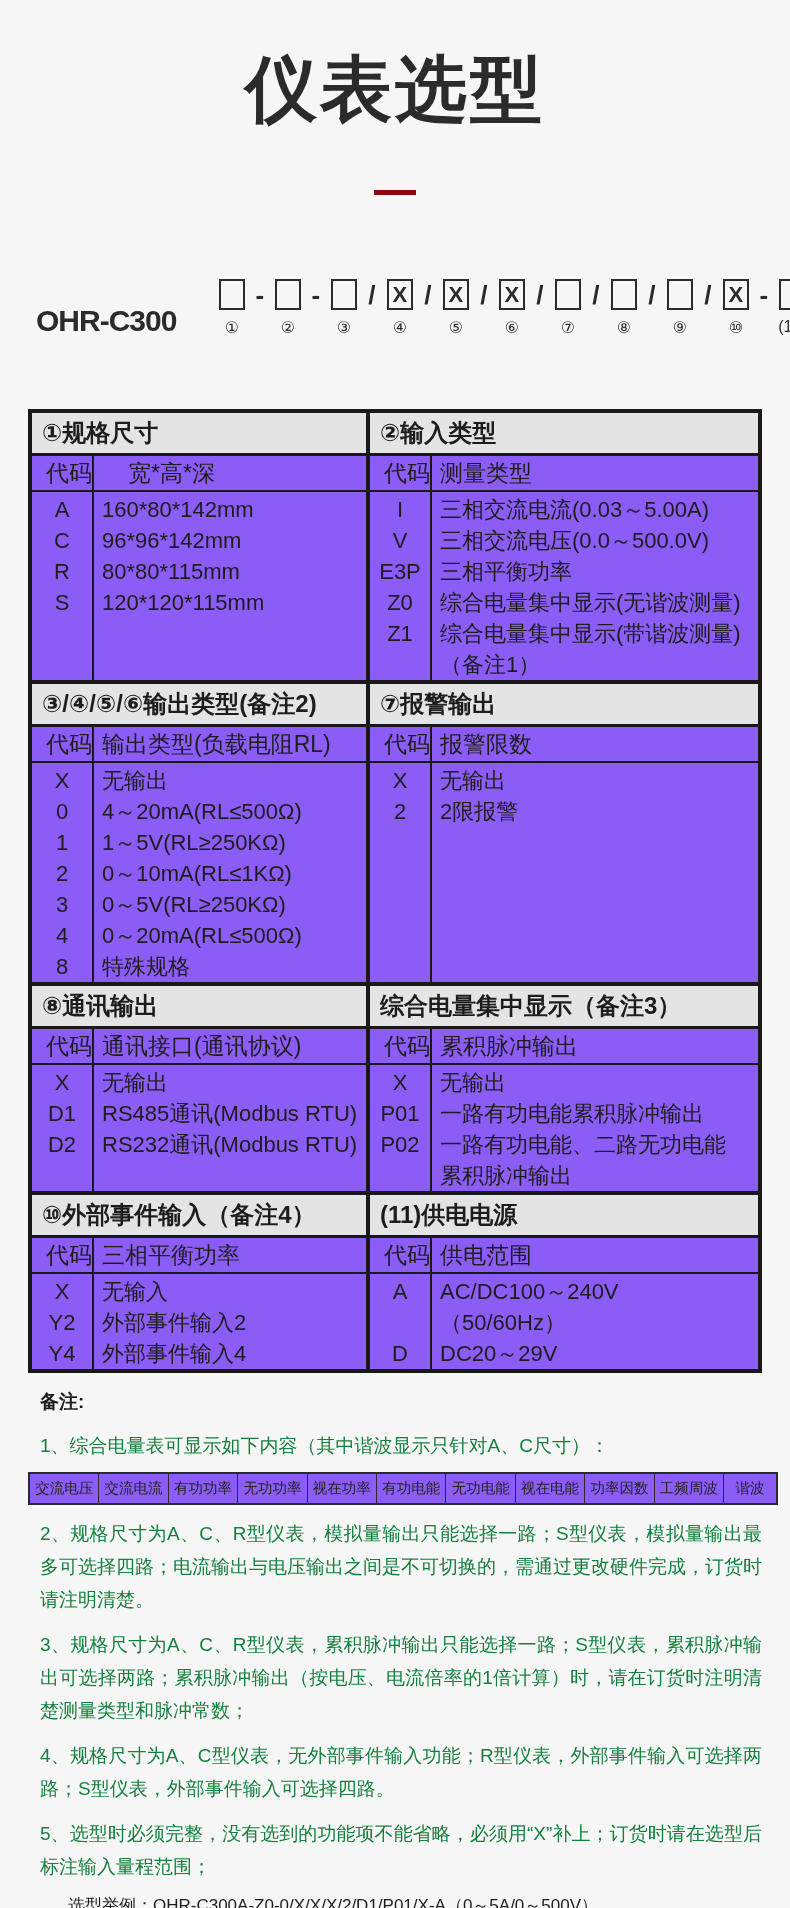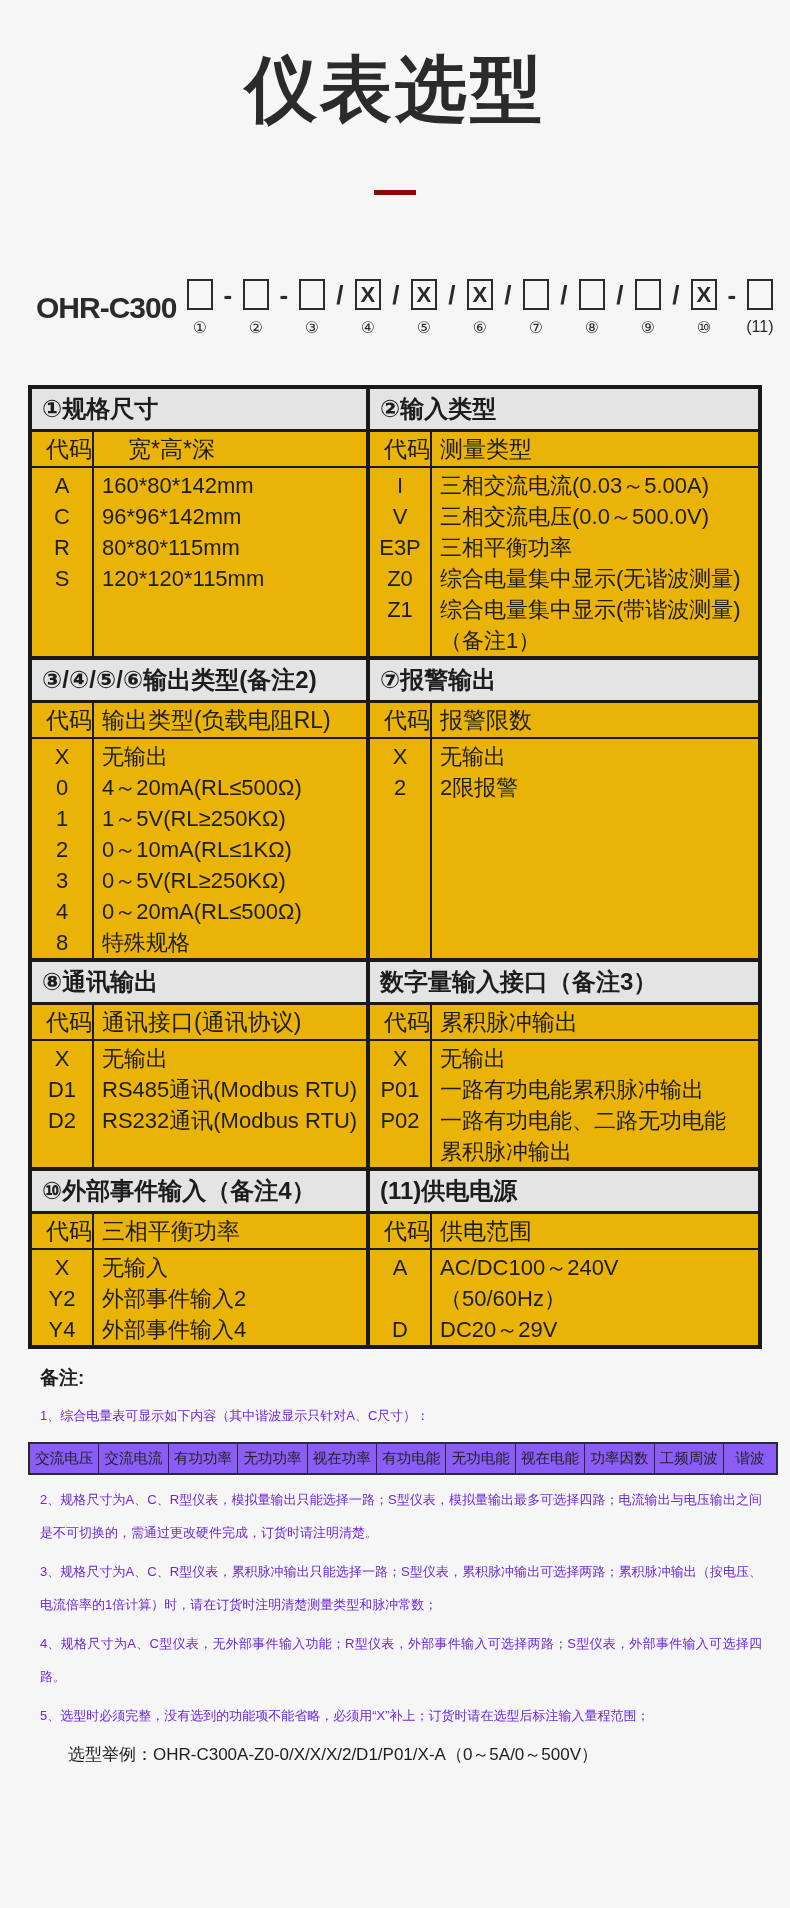--- a/index.html
+++ b/index.html
@@ -9,41 +9,41 @@
     font-family:"Liberation Sans","DejaVu Sans",sans-serif;
   }
   
   .page-title{
     margin-top:42px;text-align:center;
     font-size:72px;font-weight:900;color:#2b2b2b;letter-spacing:3px;
   }
   .accent-dash{width:42px;height:5px;margin:52px auto 0;background:#8a0909;}
   
   .model-code{
-    margin:84px 0 0 36px;display:flex;align-items:center;
+    margin:84px 0 0 36px;display:flex;align-items:flex-end;gap:32px;
   }
   .model-prefix{
     font-size:30px;font-weight:bold;color:#2b2b2b;
     line-height:32px;margin-right:10px;letter-spacing:-1px;white-space:nowrap;
   }
   .code-slots{display:flex;align-items:flex-start;}
   .slot{display:flex;flex-direction:column;align-items:center;width:27px;}
   .code-box{
     width:22px;height:27px;border:2.5px solid #2b2b2b;
     display:flex;align-items:center;justify-content:center;
     font-size:22px;font-weight:bold;color:#2b2b2b;line-height:27px;
   }
   .slot-num{margin-top:8px;font-size:16px;color:#2b2b2b;white-space:nowrap;}
   .connector{
     width:29px;text-align:center;font-size:26px;font-weight:bold;
     color:#2b2b2b;line-height:32px;
   }
   
   .sel-table{
-    width:726px;margin:48px auto 0;border:4px solid #191919;background:#eab308;
+    width:726px;margin:72px auto 0;border:4px solid #191919;background:#8b5cf6;
   }
   .band{display:flex;align-items:stretch;}
   .band + .band{border-top:4px solid #191919;}
   .half{display:flex;flex-direction:column;}
   .half.left{width:334px;border-right:4px solid #191919;}
   .half.right{flex:1;min-width:0;}
   .band-title{
     background:#e4e4e4;border-bottom:3px solid #191919;
     font-size:24px;font-weight:bold;color:#1d1d1d;
     padding:5px 0 5px 10px;line-height:30px;white-space:nowrap;
@@ -57,21 +57,21 @@
   .band:first-child .half.left .head-val{padding-left:34px;}
   .data-area{flex:1;display:flex;}
   .codes{width:60px;flex:none;border-right:2px solid #191919;padding-top:2px;}
   .vals{flex:1;min-width:0;padding:2px 0 0 8px;}
   .line{height:31px;line-height:31px;font-size:22px;color:#1d1d1d;
         white-space:nowrap;overflow:visible;}
   .codes .line{text-align:center;}
   
   .notes{margin:14px 28px 0 40px;}
   .notes-heading{font-size:19px;font-weight:bold;color:#1d1d1d;line-height:30px;}
-  .note{font-size:13px;line-height:33px;color:#6d28d9;text-align:justify;margin-top:6px;}
+  .note{font-size:19px;line-height:33px;color:#15803d;text-align:justify;margin-top:12px;}
   .mini-table{
     display:flex;margin:10px 0 8px -12px;width:746px;
     border:2.5px solid #2a2a2a;background:#8b5cf6;
     font-family:"Liberation Serif","DejaVu Serif",serif;
   }
   .mini-cell{
     flex:1;padding:5px 1px;text-align:center;font-size:14.5px;color:#222;
     border-right:1.5px solid #2a2a2a;white-space:nowrap;
   }
   .mini-cell:last-child{border-right:none;flex:0 0 50px;}
@@ -255,21 +255,21 @@
             <div class="line">D2</div>
           </div>
           <div class="vals">
             <div class="line">无输出</div>
             <div class="line">RS485通讯(Modbus RTU)</div>
             <div class="line">RS232通讯(Modbus RTU)</div>
           </div>
         </div>
     </div>
     <div class="half right">
-      <div class="band-title">数字量输入接口（备注3）</div>
+      <div class="band-title">综合电量集中显示（备注3）</div>
       <div class="col-head">
         <div class="head-code">代码</div>
         <div class="head-val">累积脉冲输出</div>
       </div>
       <div class="data-area">
           <div class="codes">
             <div class="line">X</div>
             <div class="line">P01</div>
             <div class="line">P02</div>
             <div class="line"></div>

